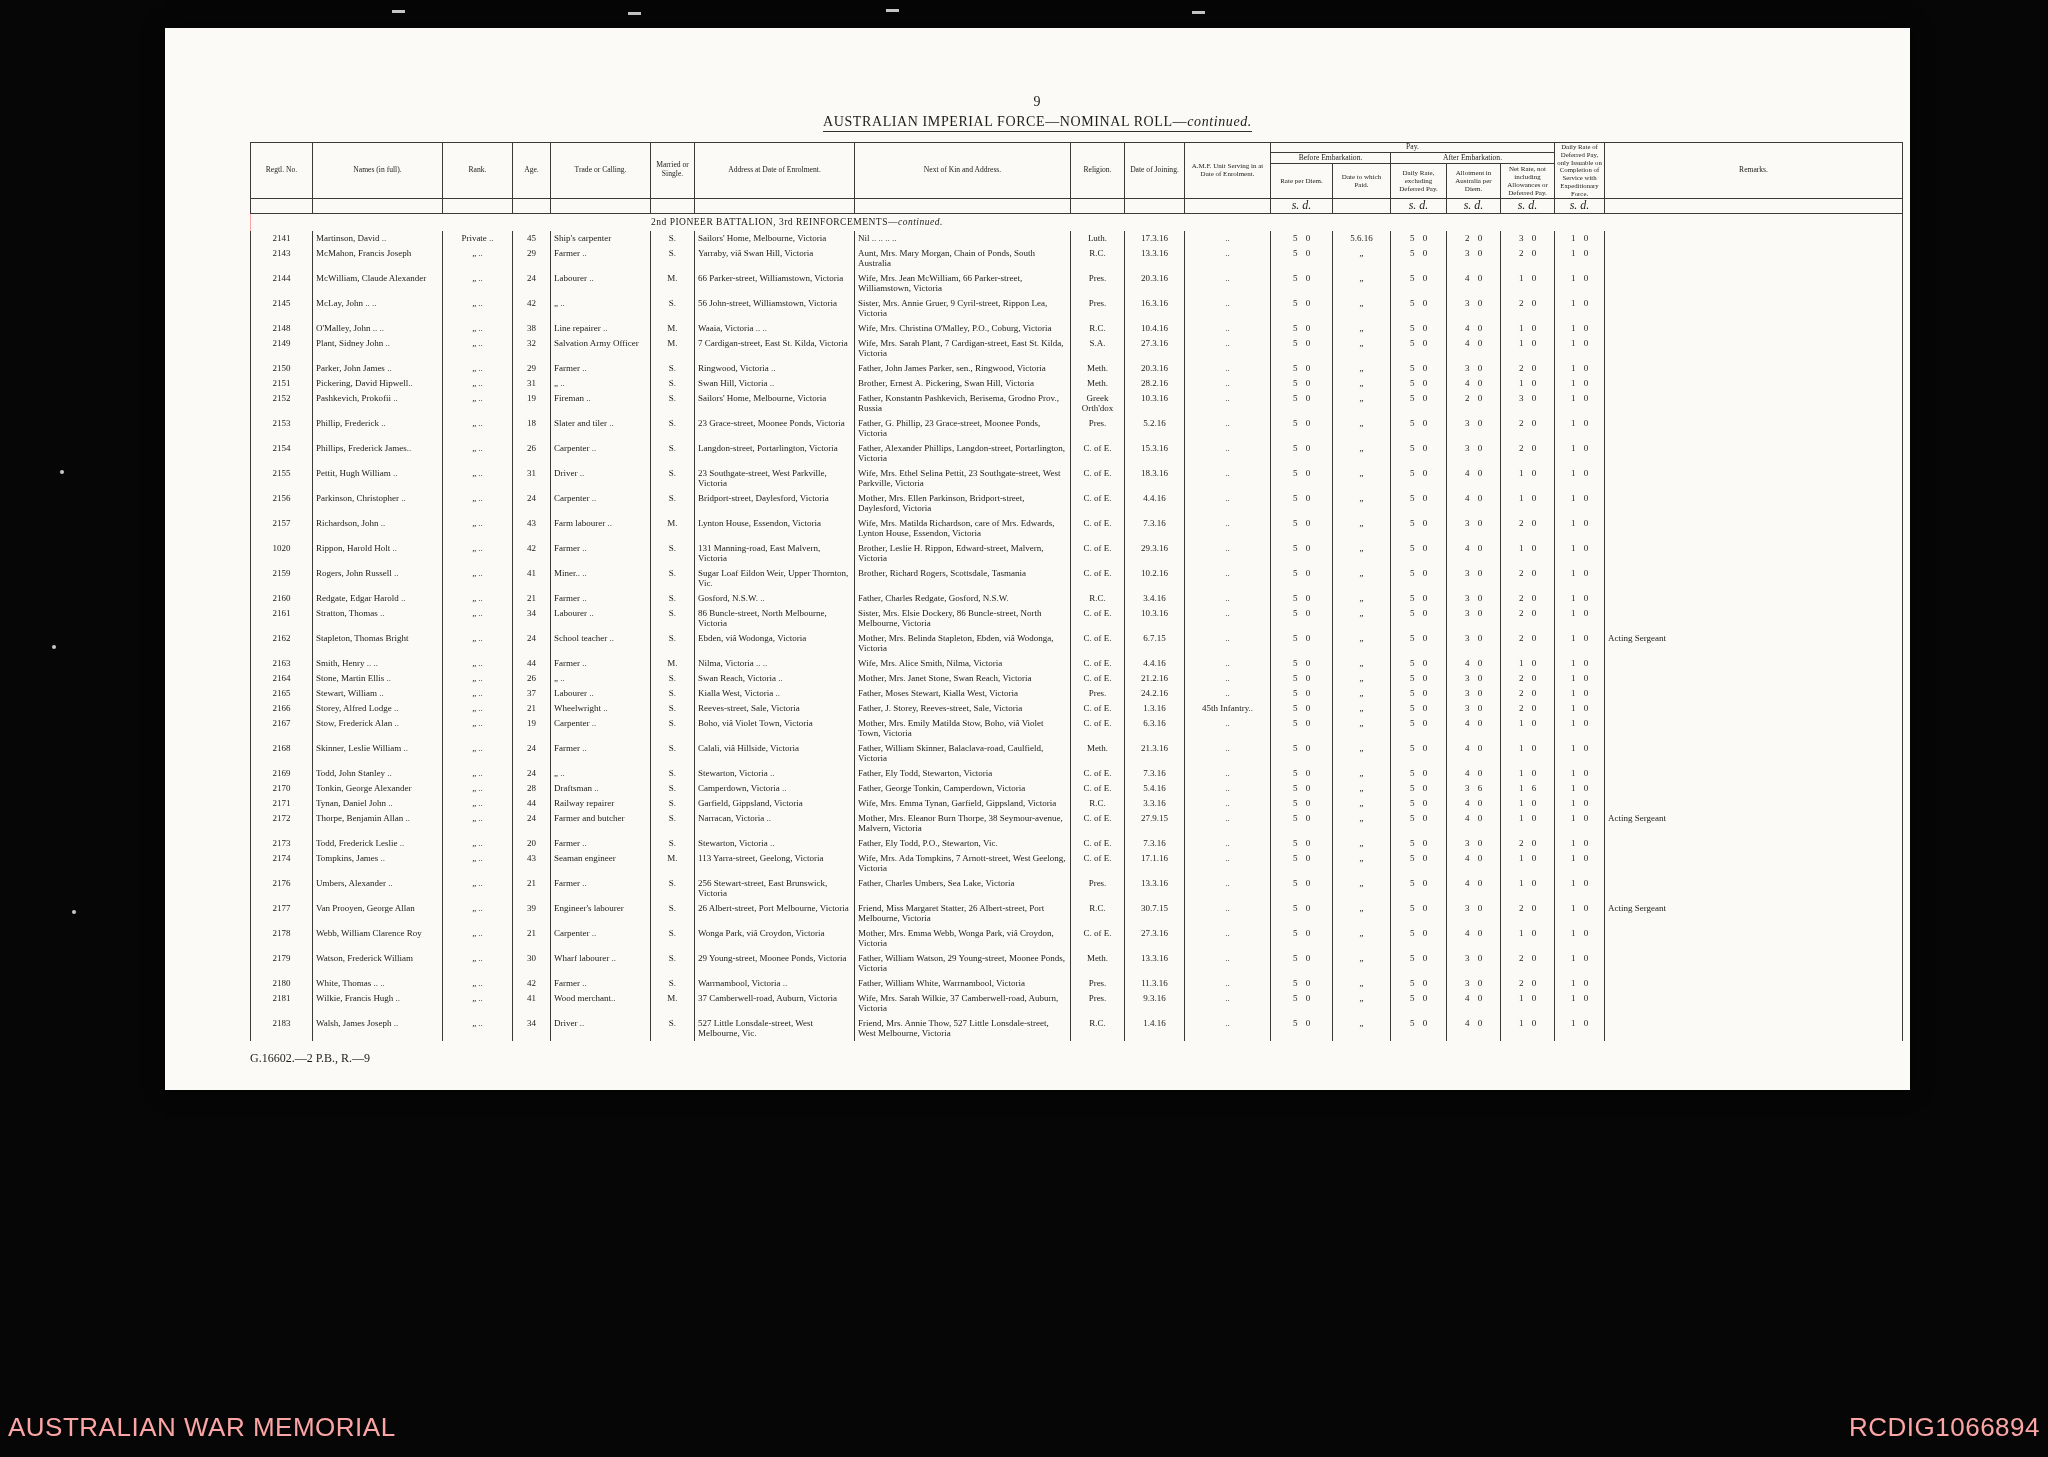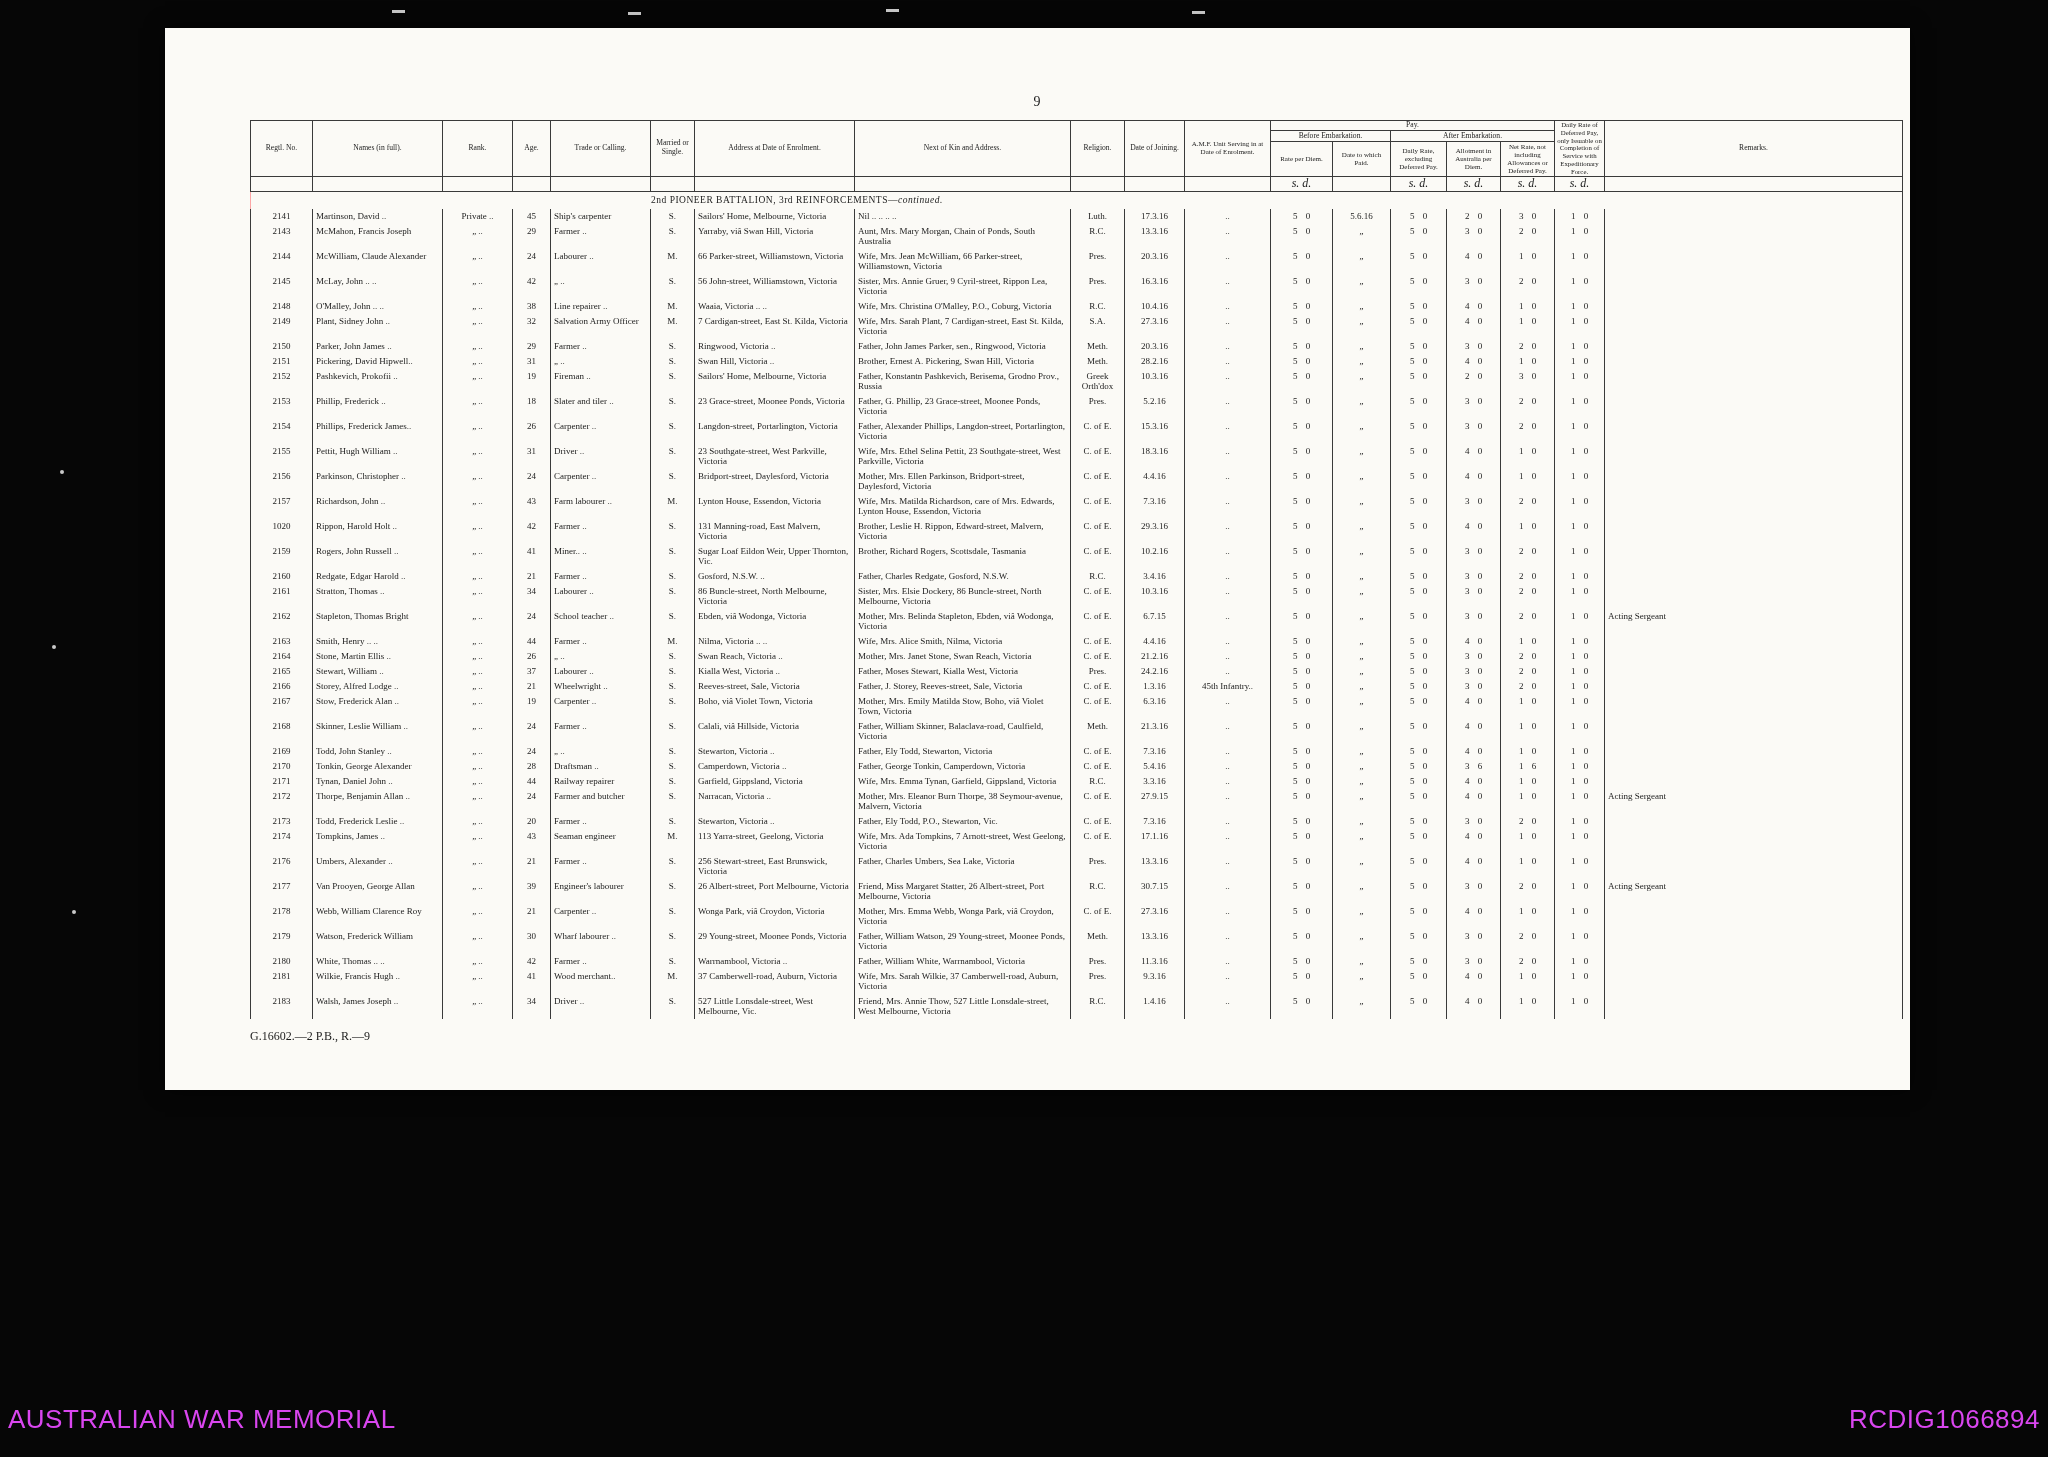--- a/index.html
+++ b/index.html
@@ -22,40 +22,43 @@
   table.roll th.tiny-head{font-size:6.8px;line-height:7.8px;}
   table.roll tr.units th{height:12px;font-size:12px;font-style:italic;padding:1px;}
   table.roll td{border-left:1px solid #3a3a3a;border-right:1px solid #3a3a3a;
                 vertical-align:top;padding:2px 3px 3px;}
   tr.section-row td{border-left:1px solid #fca5a5;border-right:1px solid #3a3a3a;
                     text-align:left;padding:3px 0 4px 400px;font-size:9.5px;letter-spacing:.5px;}
   .c-no,.c-rank,.c-age,.c-ms,.c-rel,.c-joined,.c-amf{text-align:center;}
   .c-rate,.c-paid,.c-daily,.c-allot,.c-net,.c-def{text-align:center;}
   .c-rate,.c-daily,.c-allot,.c-net,.c-def{word-spacing:6px;}
   .footer-note{margin:10px 0 14px 85px;font-size:12px;}
-  .bottom-bar{position:absolute;left:0;right:0;bottom:20px;height:34px;
-              font-family:"Liberation Sans","DejaVu Sans",sans-serif;font-size:26px;color:#d946ef;}
+  .bottom-bar{position:absolute;left:0;right:0;bottom:12px;height:34px;
+              font-family:"Liberation Sans","DejaVu Sans",sans-serif;font-size:26px;color:#fca5a5;}
   .bb-left{position:absolute;left:8px;bottom:2px;letter-spacing:.5px;}
   .bb-right{position:absolute;right:8px;bottom:2px;letter-spacing:.5px;}
 </style>
 </head>
 <body>
 
 <div class="stage">
 
   <div class="artifact dash" style="left:392px;top:10px"></div>
   <div class="artifact dash" style="left:628px;top:12px"></div>
   <div class="artifact dash" style="left:886px;top:9px"></div>
   <div class="artifact dash" style="left:1192px;top:11px"></div>
   <div class="artifact speck" style="left:60px;top:470px"></div>
   <div class="artifact speck" style="left:52px;top:645px"></div>
   <div class="artifact speck" style="left:72px;top:910px"></div>
 
   <div class="page">
     <div class="page-number">9</div>
+    <div class="doc-title">
+      <span class="rule"><span>AUSTRALIAN IMPERIAL FORCE—NOMINAL ROLL—</span><span class="ital">continued.</span></span>
+    </div>
 
     <table class="roll">
       <colgroup>
         <col style="width:62px">
           <col style="width:130px">
           <col style="width:70px">
           <col style="width:38px">
         <col style="width:100px">
           <col style="width:44px">
           <col style="width:160px">

